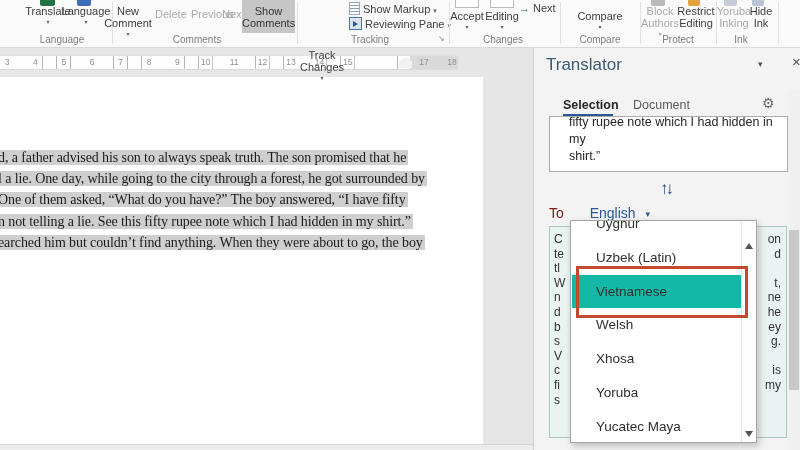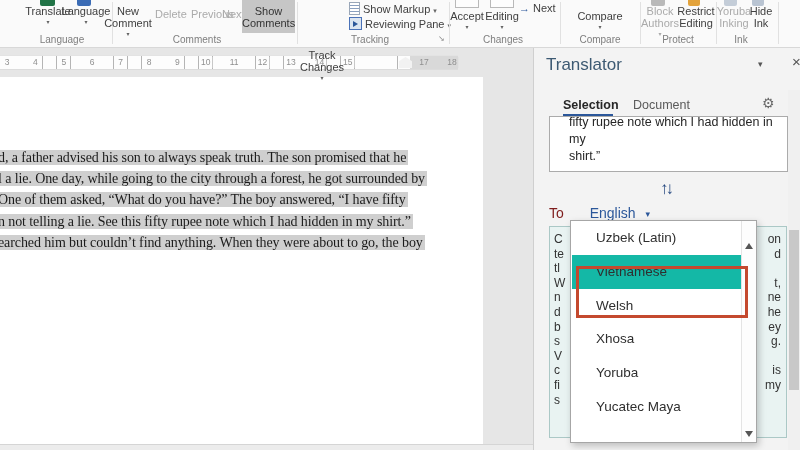--- a/index.html
+++ b/index.html
@@ -251,20 +251,21 @@
 my</div>
     </div>
   </div>
 
   <div id="pane-scroll">
     <div id="pane-thumb"></div>
   </div>
 
   <div id="dropdown">
     <div id="dd-list">
+        <div class="dd-item" style="margin-top: -14px;">Uyghur</div>
         <div class="dd-item">Uzbek (Latin)</div>
         <div class="dd-item sel">Vietnamese</div>
         <div class="dd-item">Welsh</div>
         <div class="dd-item">Xhosa</div>
         <div class="dd-item">Yoruba</div>
         <div class="dd-item">Yucatec Maya</div>
       </div>
     <div id="dd-scroll">
       <div class="tri-up"></div>
       <div class="tri-down"></div>

